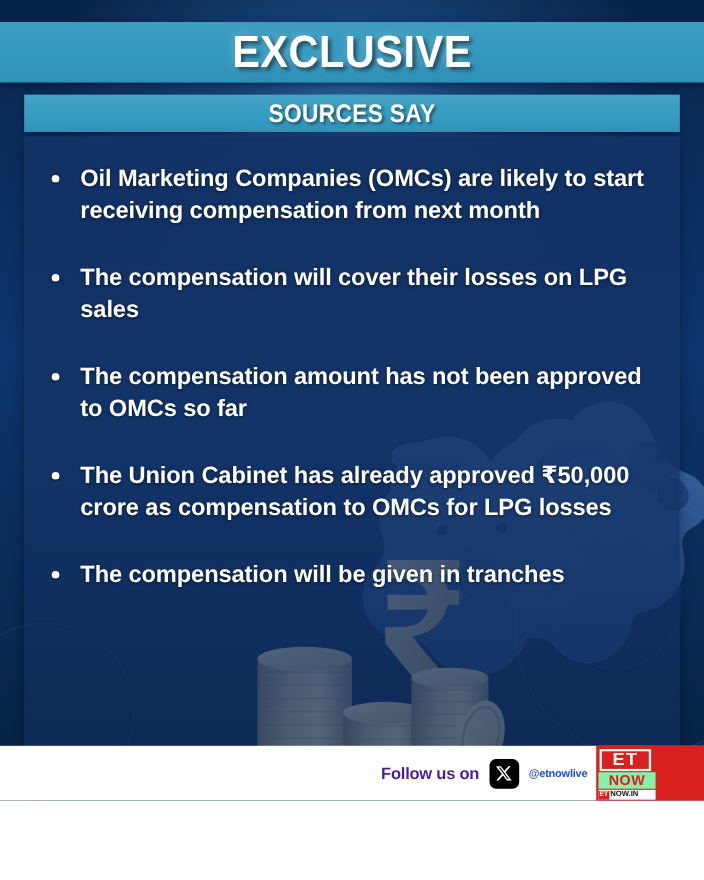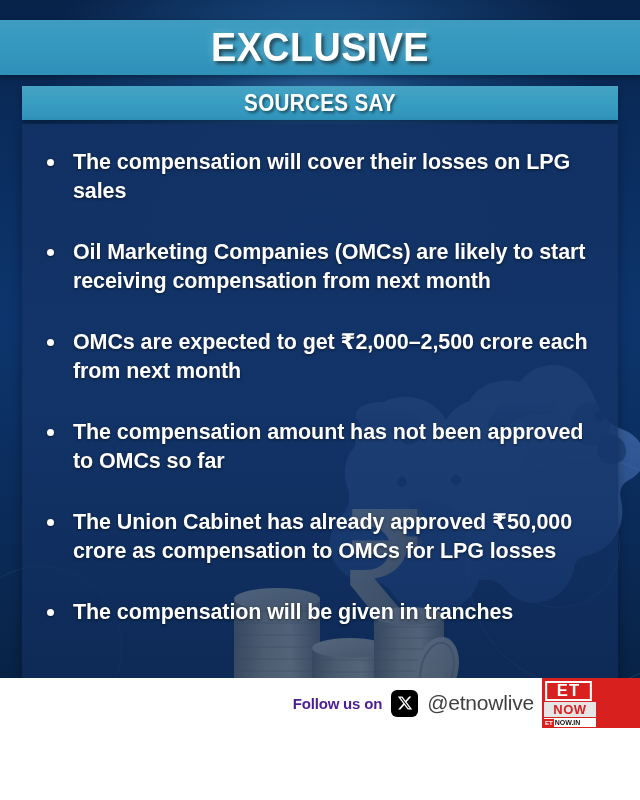--- a/index.html
+++ b/index.html
@@ -91,37 +91,37 @@
     display:flex;align-items:center;justify-content:flex-end;
   }
   .follow{
     display:flex;align-items:center;gap:9px;margin-right:8px;
   }
   .follow .label{color:#4c1d95;font-size:15px;font-weight:bold;letter-spacing:-.2px;}
   .x-badge{
     width:27px;height:27px;border-radius:6px;background:#000000;
     display:flex;align-items:center;justify-content:center;
   }
-  .handle{color:#404040;font-size:21px;font-weight:normal;letter-spacing:-.2px;}
+  .handle{color:#1d4ed8;font-size:10px;font-weight:bold;letter-spacing:-.2px;}
 
   .etlogo{
     position:relative;width:98px;height:50px;background:#d8201f;
     display:flex;align-items:stretch;overflow:hidden;
   }
   .etlogo .left{position:relative;width:56px;height:50px;}
   .et-box{
     position:absolute;left:4px;top:3px;width:45px;height:20px;
     border:2px solid #ffffff;box-sizing:border-box;
     display:flex;align-items:center;justify-content:center;
     color:#ffffff;font-size:16px;font-weight:bold;letter-spacing:1px;
     transform:scaleX(1.04);
   }
   .now-box{
     position:absolute;left:2px;top:24px;width:52px;height:15px;
-    background:#e5e5e5;display:flex;align-items:center;justify-content:center;
+    background:#86efac;display:flex;align-items:center;justify-content:center;
     color:#d8201f;font-size:13px;font-weight:bold;letter-spacing:.5px;
   }
   .url-box{
     position:absolute;left:2px;top:40px;width:52px;height:9px;background:#ffffff;
     display:flex;align-items:center;
   }
   .url-box .u1{
     background:#d8201f;color:#ffffff;font-size:6px;font-weight:bold;
     padding:0 1px;line-height:8px;
   }
@@ -247,29 +247,25 @@
 
   <div class="src-bar">
     <div class="txt">SOURCES SAY</div>
   </div>
 
   <div class="panel">
     <div class="panel-inner">
       <ul class="bullets">
         <li>
           <span class="dot"></span>
+          <span>Oil Marketing Companies (OMCs) are likely to start receiving compensation from next month</span>
+        </li>
+        <li>
+          <span class="dot"></span>
           <span>The compensation will cover their losses on LPG sales</span>
-        </li>
-        <li>
-          <span class="dot"></span>
-          <span>Oil Marketing Companies (OMCs) are likely to start receiving compensation from next month</span>
-        </li>
-        <li>
-          <span class="dot"></span>
-          <span>OMCs are expected to get ₹2,000–2,500 crore each from next month</span>
         </li>
         <li>
           <span class="dot"></span>
           <span>The compensation amount has not been approved to OMCs so far</span>
         </li>
         <li>
           <span class="dot"></span>
           <span>The Union Cabinet has already approved ₹50,000 crore as compensation to OMCs for LPG losses</span>
         </li>
         <li>

